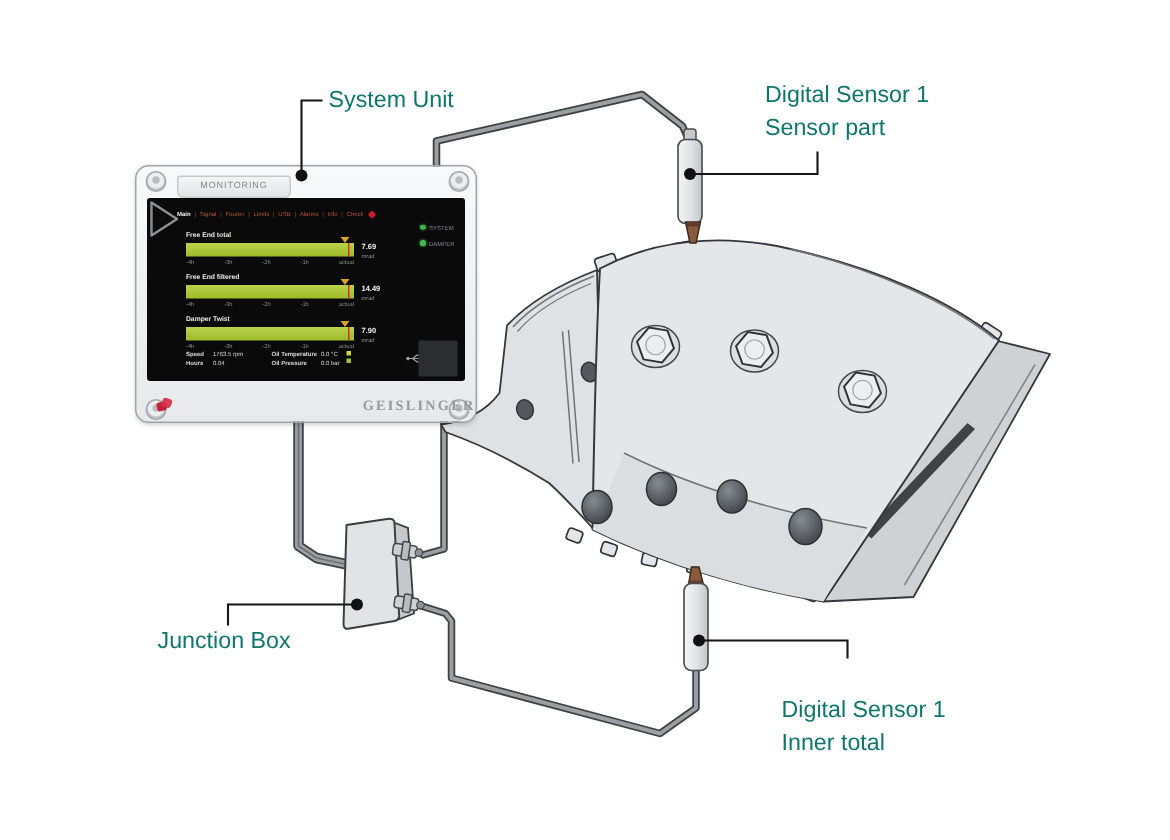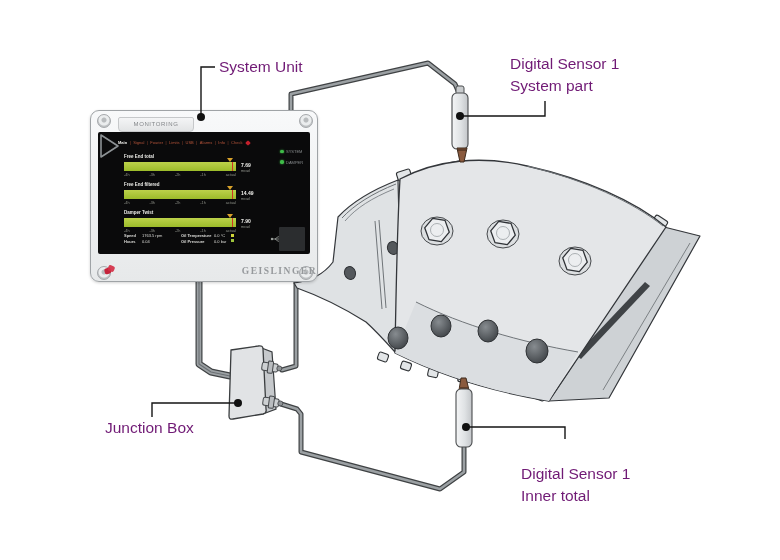--- a/index.html
+++ b/index.html
@@ -1,21 +1,21 @@
 <!DOCTYPE html>
 <html><head>
 <meta charset="utf-8">
 <style>
   html,body{margin:0;padding:0;background:#fff;}
   #stage{position:relative;width:780px;height:560px;background:#fff;overflow:hidden;
          font-family:"Liberation Sans",sans-serif;}
   #stage svg{position:absolute;left:0;top:0;}
   #overlay{pointer-events:none;z-index:40;}
   
-  .lbl{position:absolute;font-size:15.5px;color:#701a75;z-index:50;white-space:nowrap;}
+  .lbl{position:absolute;font-size:15.5px;color:#0f766e;z-index:50;white-space:nowrap;}
   #lblSystem{left:219px;top:58px;}
   #lblS2{left:510px;top:53px;line-height:21.5px;}
   #lblS1{left:521px;top:463px;line-height:21.5px;}
   #lblJB{left:105px;top:419px;}
   
   .unit{position:absolute;left:90px;top:110px;width:226px;height:170px;z-index:20;
         background:linear-gradient(#f8f9fa,#e7e9ea);border:1px solid #9fa3a6;border-radius:9px;
         box-shadow:0 1px 3px rgba(0,0,0,.18);}
   .scr{position:absolute;width:12px;height:12px;border-radius:50%;
        background:radial-gradient(circle at 50% 42%,#b9bcbe 0 2px,#ebedee 3px 5px,#c0c3c5 6px);
@@ -353,20 +353,20 @@
       <circle cx="201" cy="117" r="4"></circle>
       <circle cx="460" cy="116" r="4"></circle>
       <circle cx="466" cy="427" r="4"></circle>
       <circle cx="238" cy="403" r="4"></circle>
     </g>
   </svg>
 
   <div class="lbl" id="lblSystem">System Unit</div>
   <div class="lbl" id="lblS2">
     <div>Digital Sensor 1</div>
-    <div>System part</div>
+    <div>Sensor part</div>
   </div>
   <div class="lbl" id="lblS1">
     <div>Digital Sensor 1</div>
     <div>Inner total</div>
   </div>
   <div class="lbl" id="lblJB">Junction Box</div>
 </div>
 
 </body></html>

